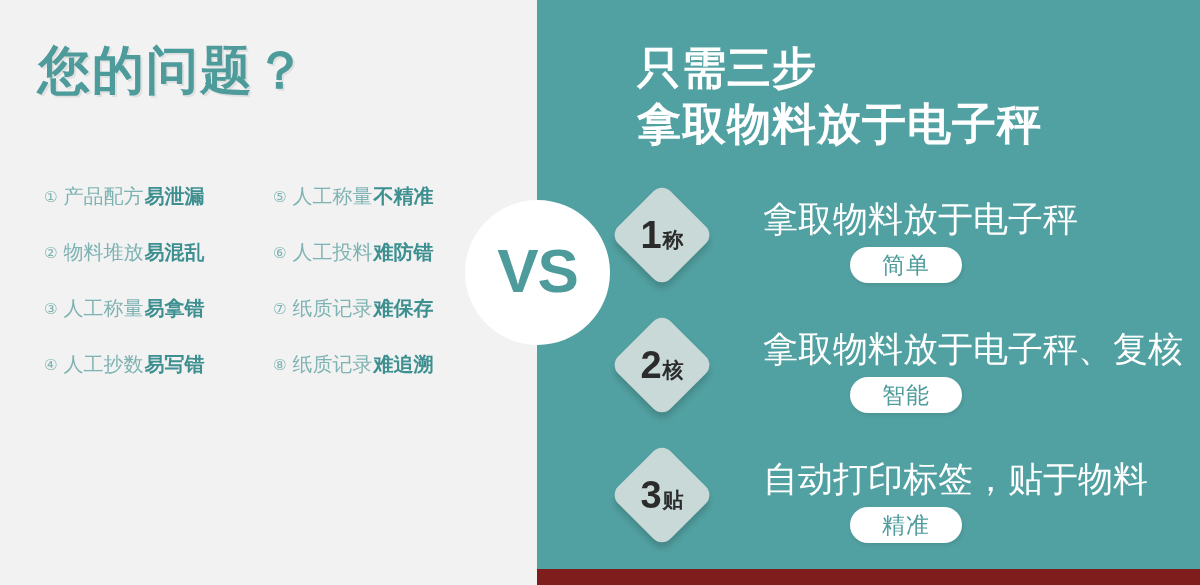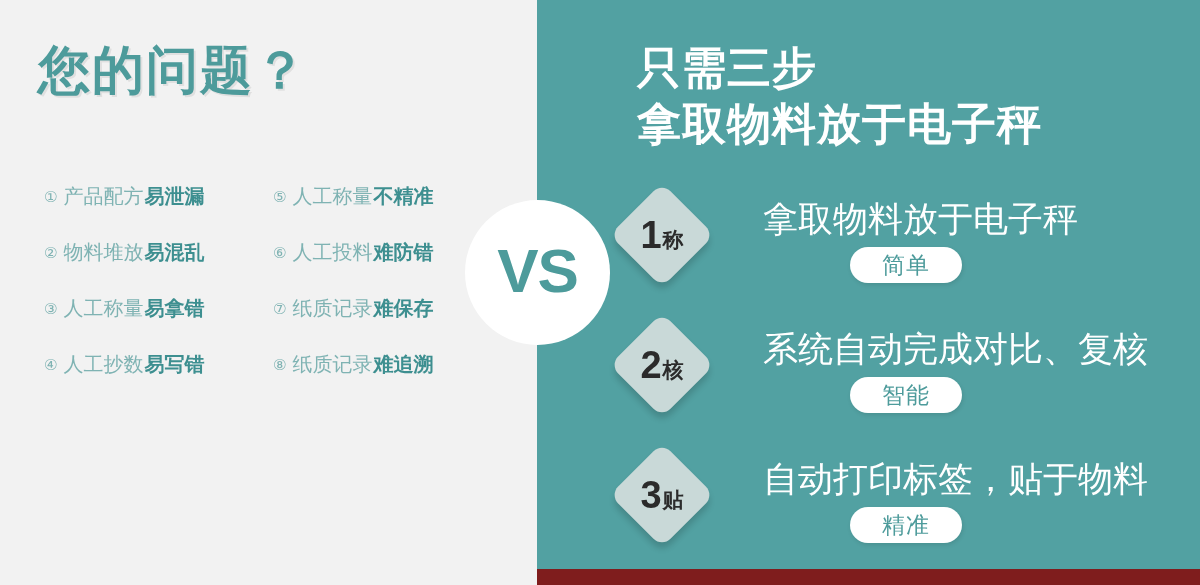--- a/index.html
+++ b/index.html
@@ -270,21 +270,21 @@
           <span>简单</span>
         </div>
       </div>
 
       <div class="step-row">
         <div class="step-badge"></div>
         <div class="step-badge-inner">
           <span class="digit">2</span>
           <span class="word">核</span>
         </div>
-        <div class="step-text">系统自动完成对比、复核</div>
+        <div class="step-text">拿取物料放于电子秤、复核</div>
         <div class="step-pill">
           <span>智能</span>
         </div>
       </div>
 
       <div class="step-row">
         <div class="step-badge"></div>
         <div class="step-badge-inner">
           <span class="digit">3</span>
           <span class="word">贴</span>

